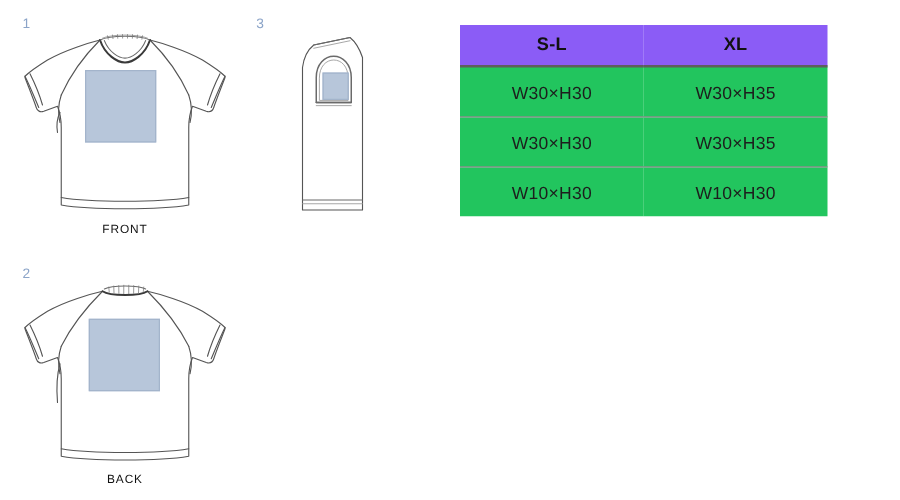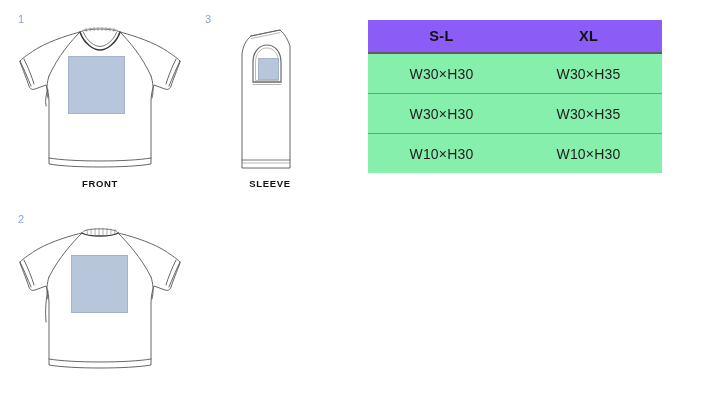--- a/index.html
+++ b/index.html
@@ -29,21 +29,21 @@
     font-weight: 400;
     color: #8ba4c8;
     letter-spacing: 0;
     line-height: 1;
   }
 
   .garment-label {
     position: absolute;
     font-family: "Liberation Sans", sans-serif;
     font-size: 9.5px;
-    font-weight: 700;
+    font-weight: 400;
     letter-spacing: 0.7px;
     color: #111111;
     text-align: center;
     white-space: nowrap;
   }
 
   .garment-svg { display: block; }
 
   
   .spec-table-wrap {
@@ -74,21 +74,21 @@
     height: 39px;
     font-family: "Liberation Sans", sans-serif;
     font-size: 14px;
     font-weight: 400;
     color: #1d1d1d;
     letter-spacing: 0.2px;
     text-align: center;
     padding: 0;
     border: none;
     border-bottom: 1.4px solid #8d8d8d;
-    background: #86efac;
+    background: #22c55e;
   }
   table.spec-table tr.last-row td {
     border-bottom: none;
   }
 </style>
 </head>
 <body>
 
 <div class="garment-panel" style="left:0px; top:0px; width:200px; height:200px;">
 
@@ -168,21 +168,20 @@
       <path d="M25.5 56 L 25.5 38.5 C 25.5 29, 31 24, 37 24 C 43 24, 48.5 29, 48.5 38.5 L 48.5 56 Z" stroke="#9a9a9a" stroke-width="0.7"></path>
 
       <path d="M23 58 L 51 58" stroke="#6a6a6a" stroke-width="1.2"></path>
       <path d="M23 60.5 L 51 60.5" stroke="#9a9a9a" stroke-width="0.7"></path>
     </g>
   </svg>
 
   <div class="abs" style="left:58px; top:58px; width:21px; height:22px;
                            background:#b7c6da; border:1px solid #a3b4cb; box-sizing:border-box;"></div>
 
-  <span class="garment-label" style="left:0px; top:178px; width:140px;">SLEEVE</span>
 </div>
 
 <div class="garment-panel" style="left:0px; top:205px; width:200px; height:195px;">
 
   <span class="marker-number" style="left:18px; top:9px;">2</span>
 
   <svg class="garment-svg abs" style="left:10px; top:19px;" width="180" height="152" viewBox="0 0 180 152">
     <g fill="none" stroke="#555555" stroke-width="0.9" stroke-linejoin="round" stroke-linecap="round">
 
       <path d="M72 9 C 63 11, 42 17, 28 25 C 20 30, 14 34, 10 38
@@ -222,20 +221,21 @@
         <path d="M97 4.4 L 96.9 10.7"></path>
         <path d="M101 4.8 L 100.8 10.3"></path>
         <path d="M105 5.6 L 104.6 9.6"></path>
       </g>
     </g>
   </svg>
 
   <div class="abs" style="left:71px; top:50px; width:57px; height:58px;
                            background:#b7c6da; border:1px solid #a3b4cb; box-sizing:border-box;"></div>
 
+  <span class="garment-label" style="left:0px; top:173px; width:200px;">BACK</span>
 </div>
 
 <div class="spec-table-wrap">
   <table class="spec-table">
     <thead>
       <tr>
         <th>S-L</th>
         <th>XL</th>
       </tr>
     </thead>

